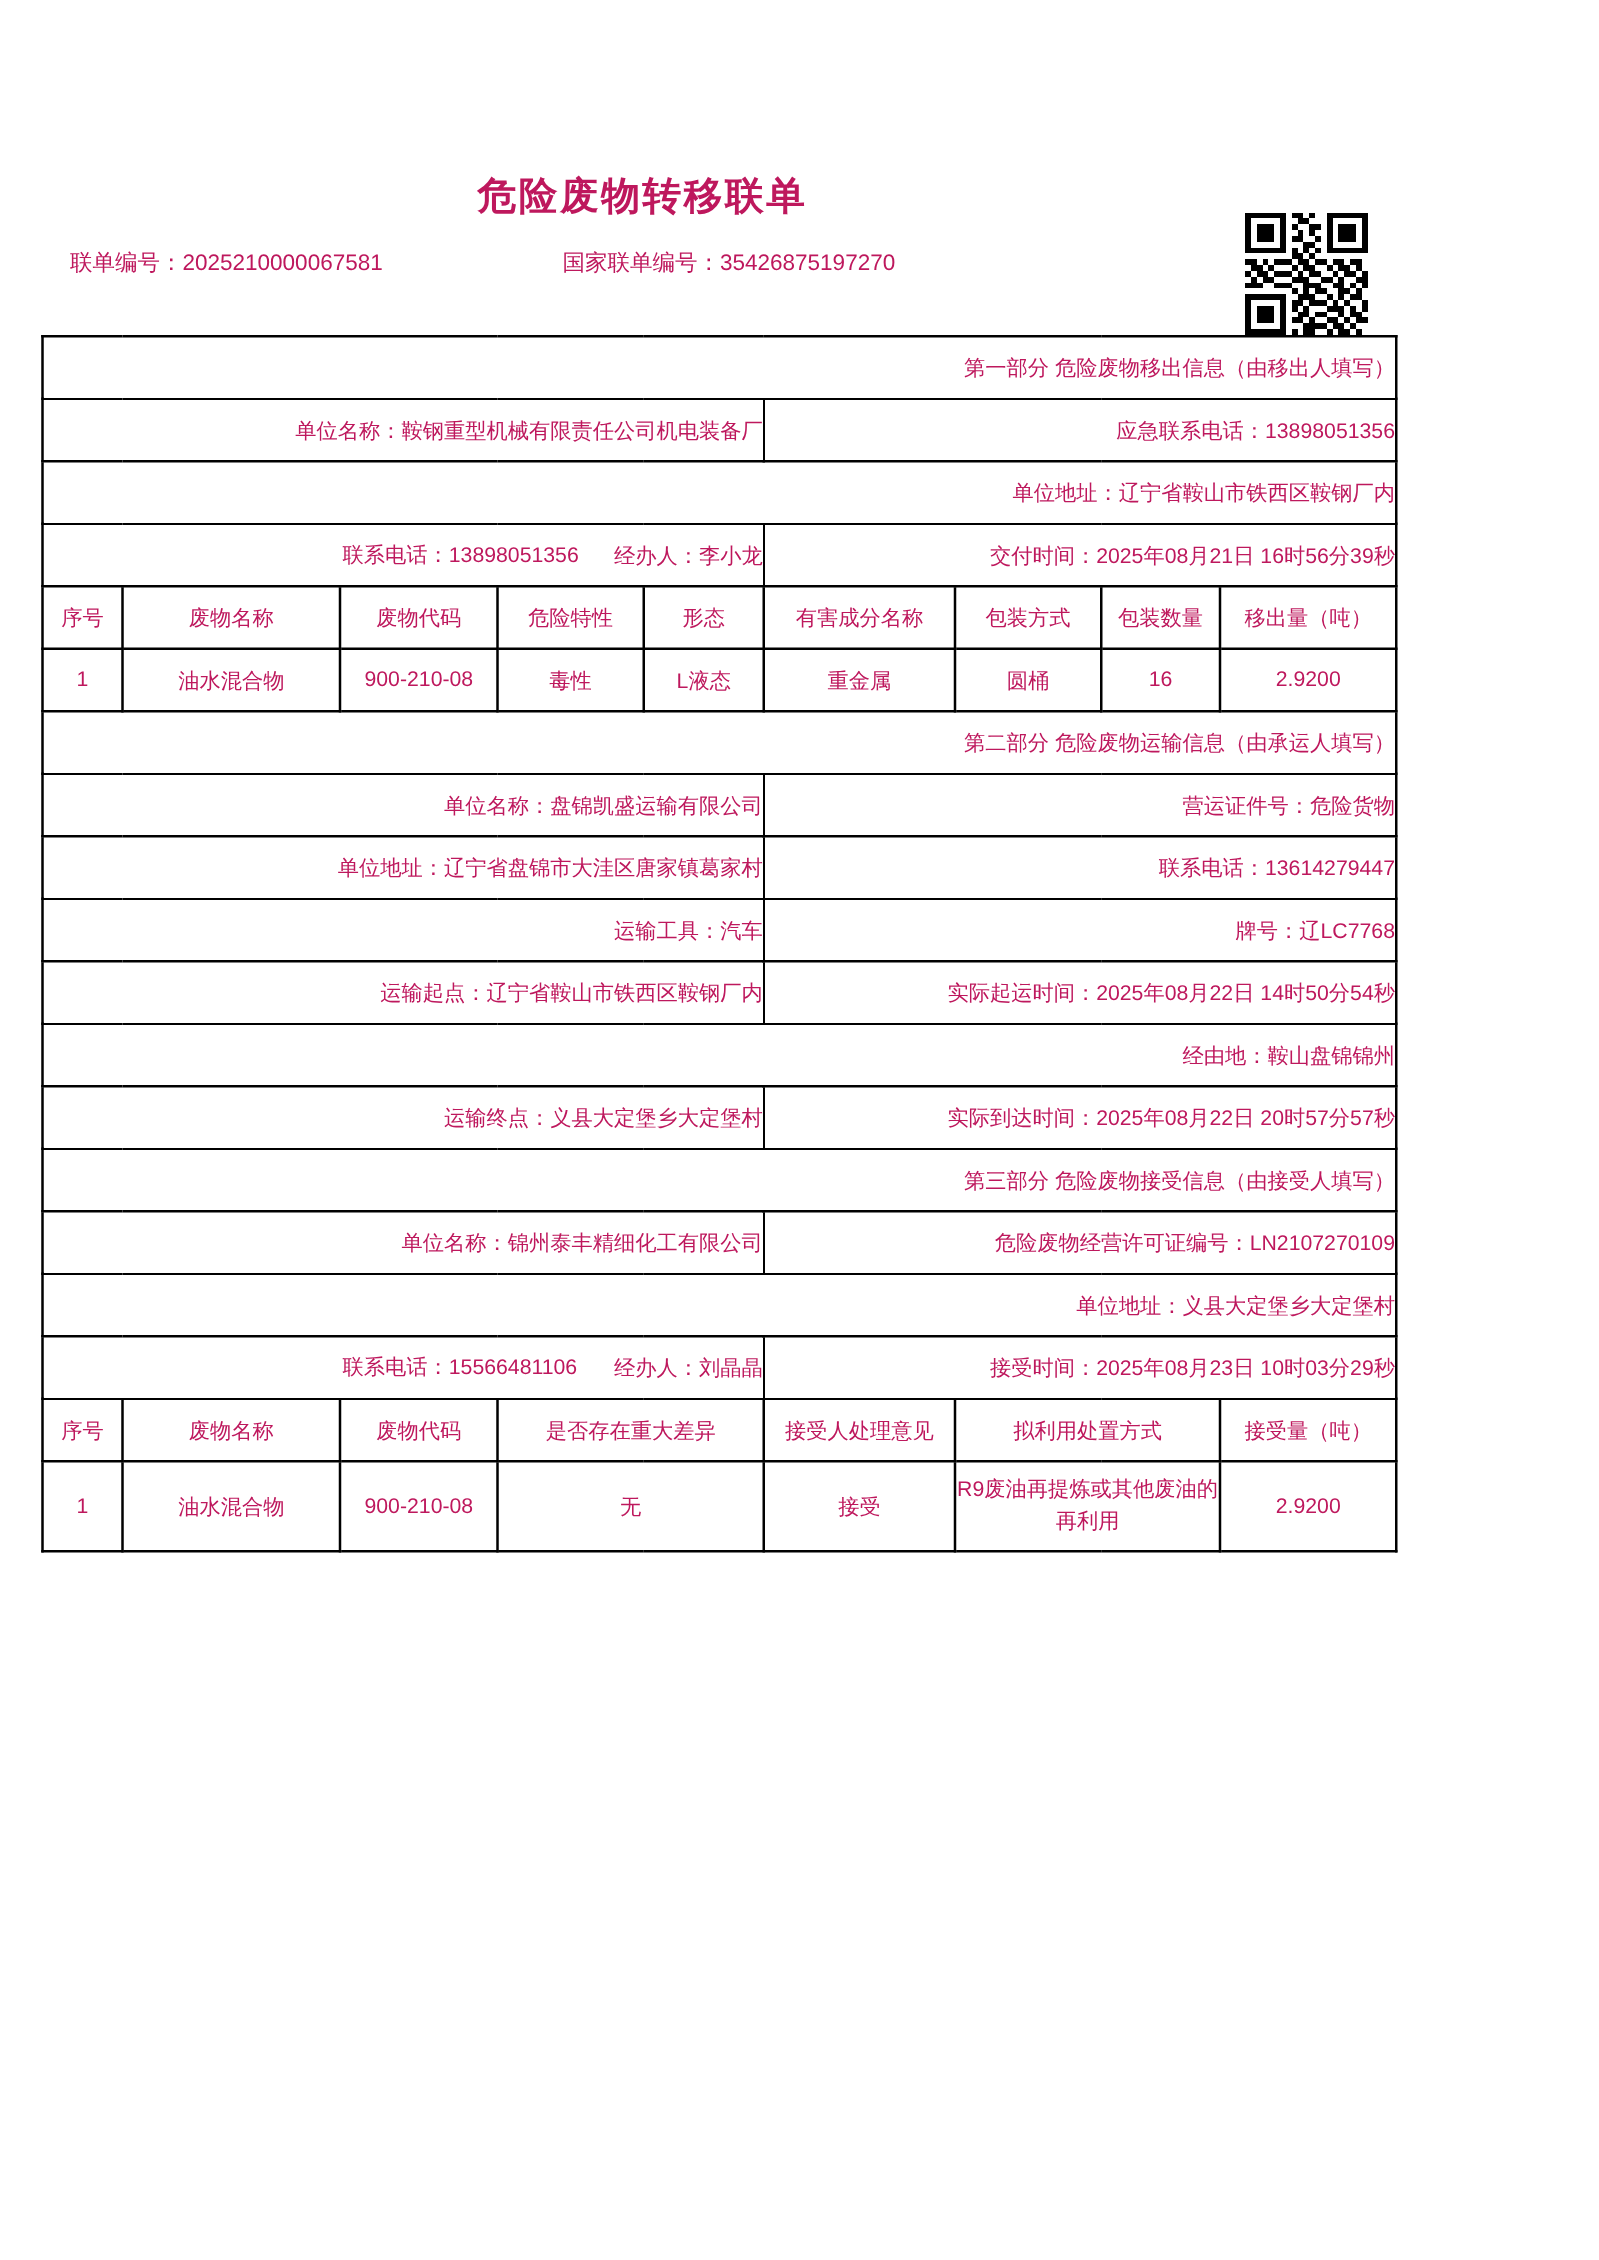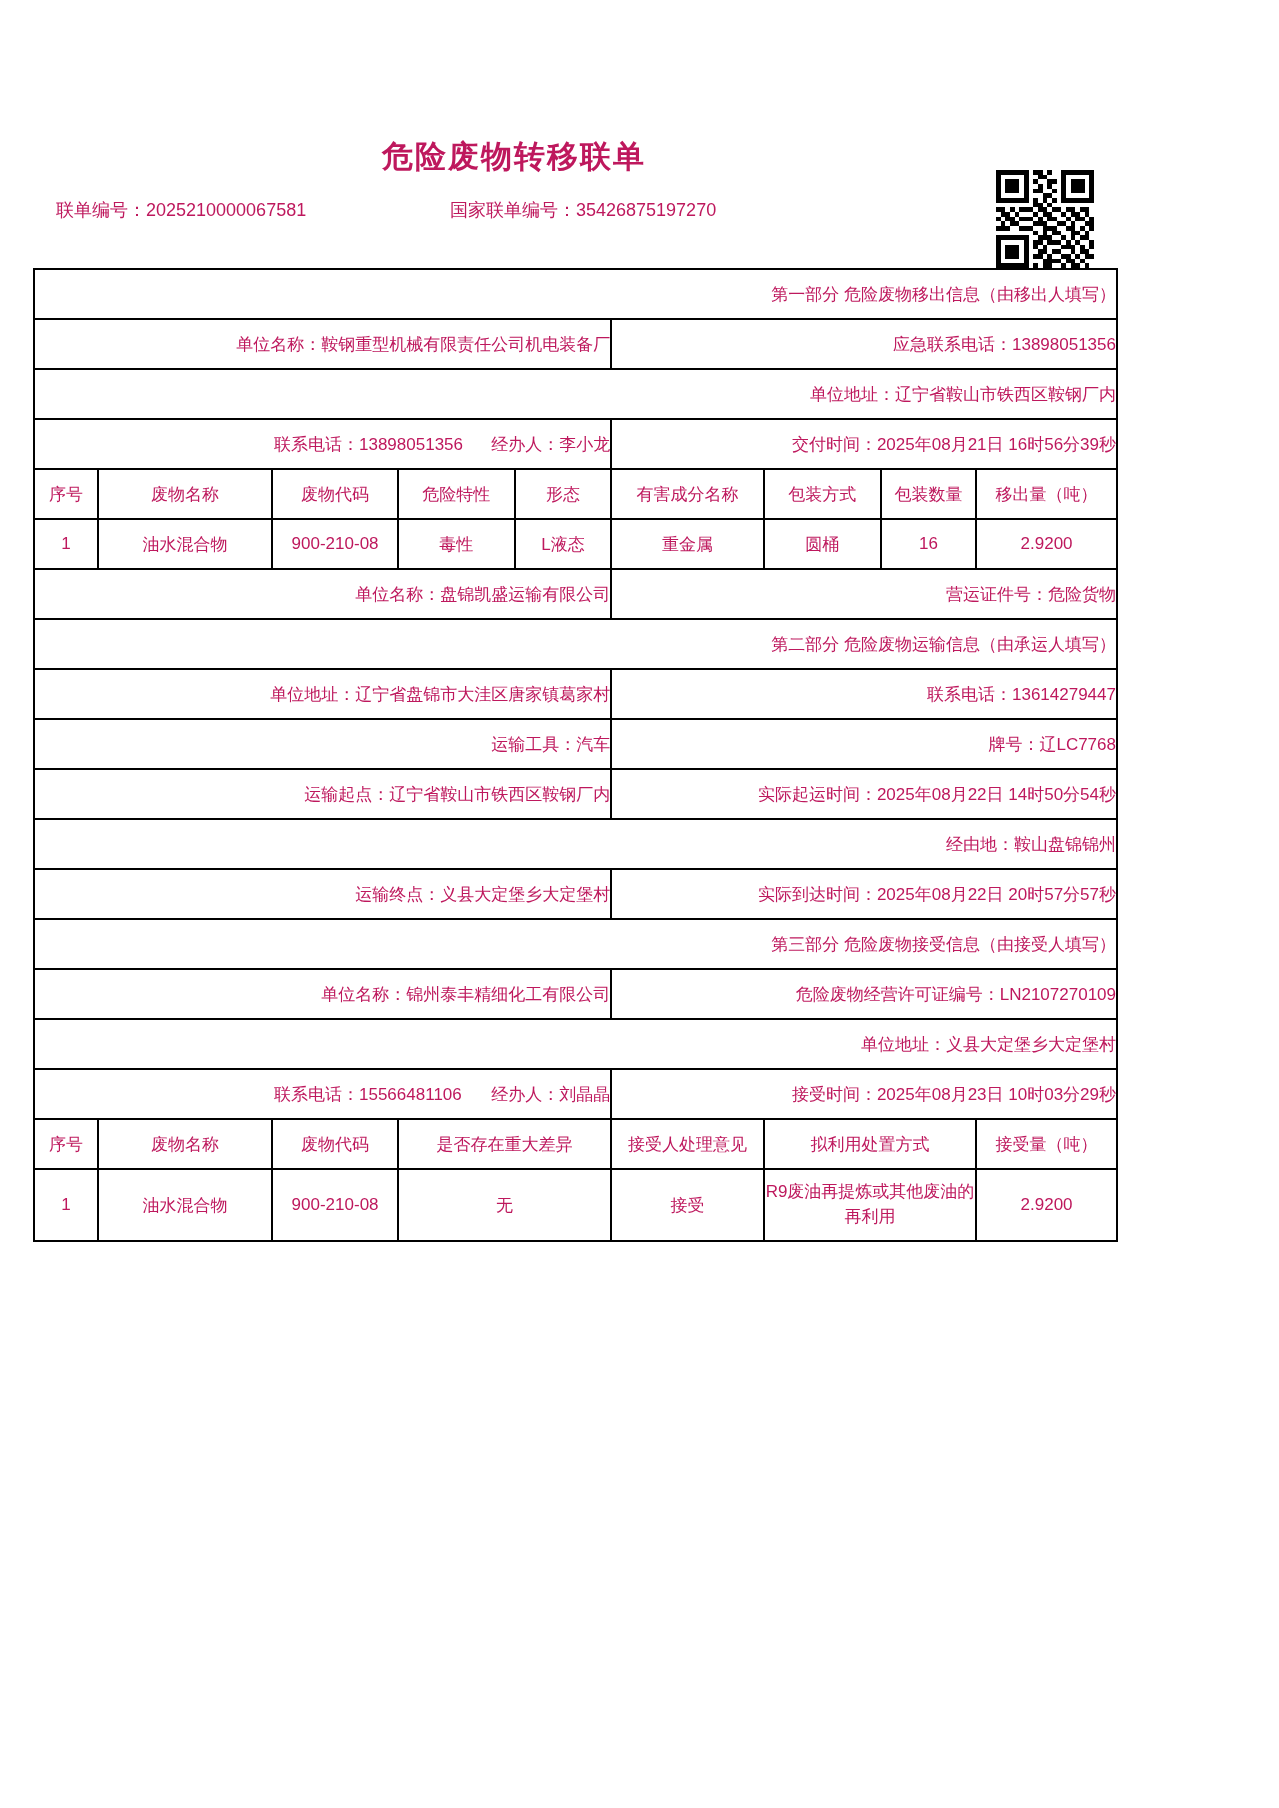--- a/index.html
+++ b/index.html
@@ -383,25 +383,25 @@
       <td class="ctr">900-210-08</td>
       <td class="ctr">毒性</td>
       <td class="ctr">L液态</td>
       <td class="ctr">重金属</td>
       <td class="ctr">圆桶</td>
       <td class="ctr">16</td>
       <td class="ctr">2.9200</td>
     </tr>
 
     <tr class="row">
+      <td class="lbl" colspan="9">第二部分 危险废物运输信息（由承运人填写）</td>
+    </tr>
+    <tr class="row">
       <td class="lbl" colspan="5"><span>单位名称：</span><span>盘锦凯盛运输有限公司</span></td>
       <td class="lbl" colspan="4"><span>营运证件号：</span><span>危险货物</span></td>
-    </tr>
-    <tr class="row">
-      <td class="lbl" colspan="9">第二部分 危险废物运输信息（由承运人填写）</td>
     </tr>
     <tr class="row">
       <td class="lbl" colspan="5"><span>单位地址：</span><span>辽宁省盘锦市大洼区唐家镇葛家村</span></td>
       <td class="lbl" colspan="4"><span>联系电话：</span><span>13614279447</span></td>
     </tr>
     <tr class="row">
       <td class="lbl" colspan="5"><span>运输工具：</span><span>汽车</span></td>
       <td class="lbl" colspan="4"><span>牌号：</span><span>辽LC7768</span></td>
     </tr>
     <tr class="row">

